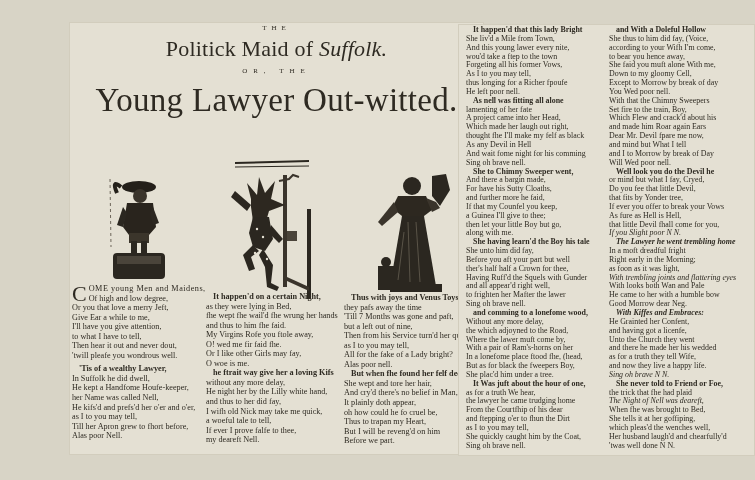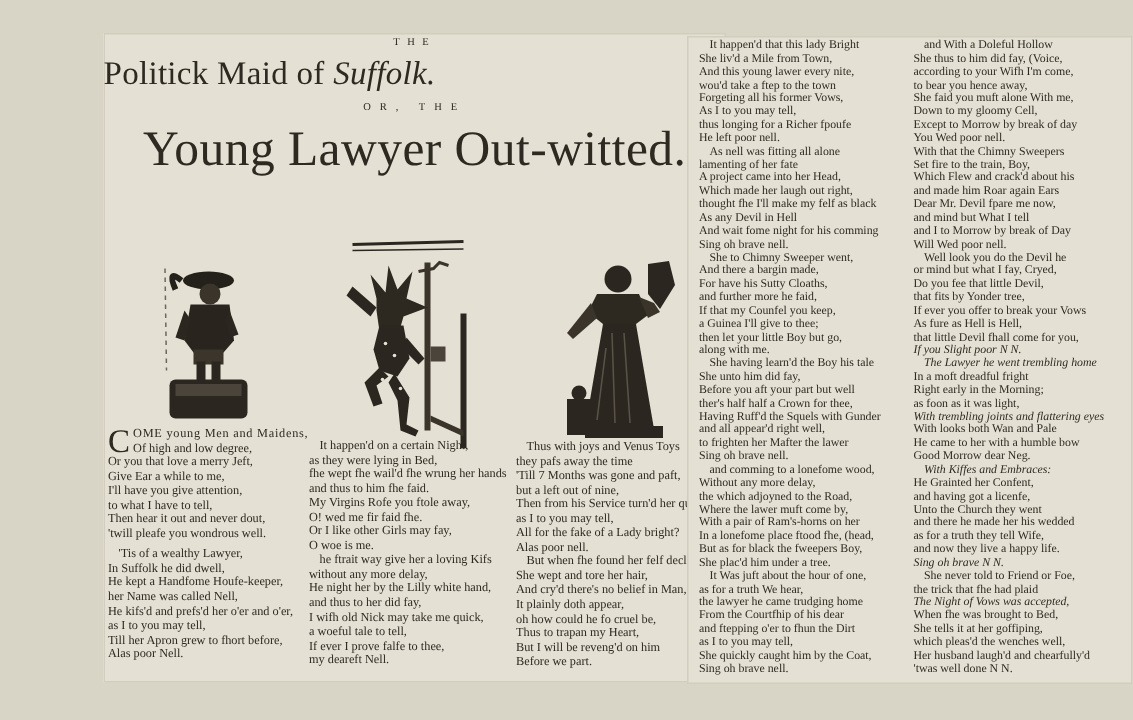--- a/index.html
+++ b/index.html
@@ -17,21 +17,21 @@
     }
     #left-panel { left: 25px; top: 22px; width: 415px; height: 433px; margin-left: 44px; }
     #right-panel { left: 458px; top: 24px; width: 297px; height: 432px; }
 
     .title-the {
       position: absolute; left: 0; width: 100%; top: 2px;
       text-align: center; font-size: 7px; letter-spacing: 5px;
     }
     .title-line1 {
       position: absolute; left: 0; width: 100%; top: 14px;
-      text-align: left; font-size: 22px; letter-spacing: 0.2px;
+      text-align: center; font-size: 22px; letter-spacing: 0.2px;
     }
     .title-line1 i { font-style: italic; }
     .title-or {
       position: absolute; left: 0; width: 100%; top: 45px;
       text-align: center; font-size: 7px; letter-spacing: 6px;
     }
     .title-line2 {
       position: absolute; left: 0; width: 100%; top: 60px;
       text-align: center; font-size: 33px; letter-spacing: 0.3px;
     }
@@ -40,21 +40,21 @@
     #woodcut-lawyer { left: 40px; top: 155px; width: 58px; height: 104px; }
     #woodcut-devil { left: 160px; top: 137px; width: 90px; height: 140px; }
     #woodcut-maid { left: 305px; top: 150px; width: 80px; height: 122px; }
 
     .col {
       position: absolute;
       font-size: 8.2px; line-height: 9.55px;
       white-space: nowrap;
     }
     .col .line { display: block; }
-    .col .indent { padding-left: 7px; }
+    .col .indent { padding-left: 7px; font-weight: bold; }
     .col .indent2 { padding-left: 5px; }
     .col .gap { display: block; height: 4px; }
     .col .it { font-style: italic; }
 
     #left-col-1 { left: 3px; top: 262px; }
     #left-col-2 { left: 137px; top: 270px; }
     #left-col-3 { left: 275px; top: 271px; }
 
     #right-col-1 { left: 8px; top: 2px; }
     #right-col-2 { left: 151px; top: 2px; }
@@ -271,20 +271,20 @@
     <span class="line indent it">With Kiffes and Embraces:</span>
     <span class="line">He Grainted her Confent,</span>
     <span class="line">and having got a licenfe,</span>
     <span class="line">Unto the Church they went</span>
     <span class="line">and there he made her his wedded</span>
     <span class="line">as for a truth they tell Wife,</span>
     <span class="line">and now they live a happy life.</span>
     <span class="line it">Sing oh brave N N.</span>
     <span class="line indent">She never told to Friend or Foe,</span>
     <span class="line">the trick that fhe had plaid</span>
-    <span class="line it">The Night of Vows was accepted,</span>
+    <span class="line it">The Night of Nell was deareft,</span>
     <span class="line">When fhe was brought to Bed,</span>
     <span class="line">She tells it at her goffiping,</span>
     <span class="line">which pleas'd the wenches well,</span>
     <span class="line">Her husband laugh'd and chearfully'd</span>
     <span class="line">'twas well done N N.</span>
   </div>
 </div>
 
 </body></html>

